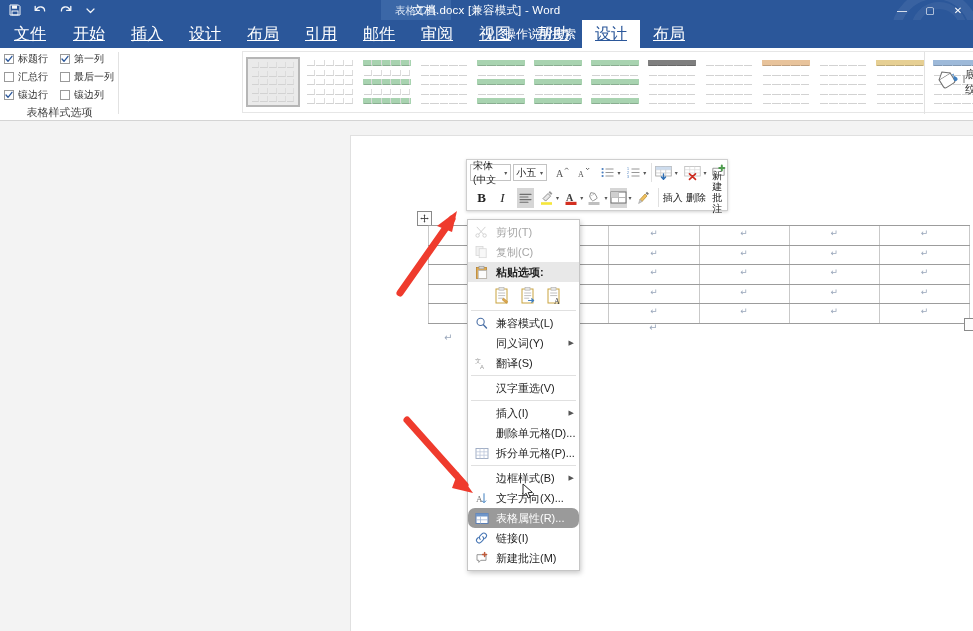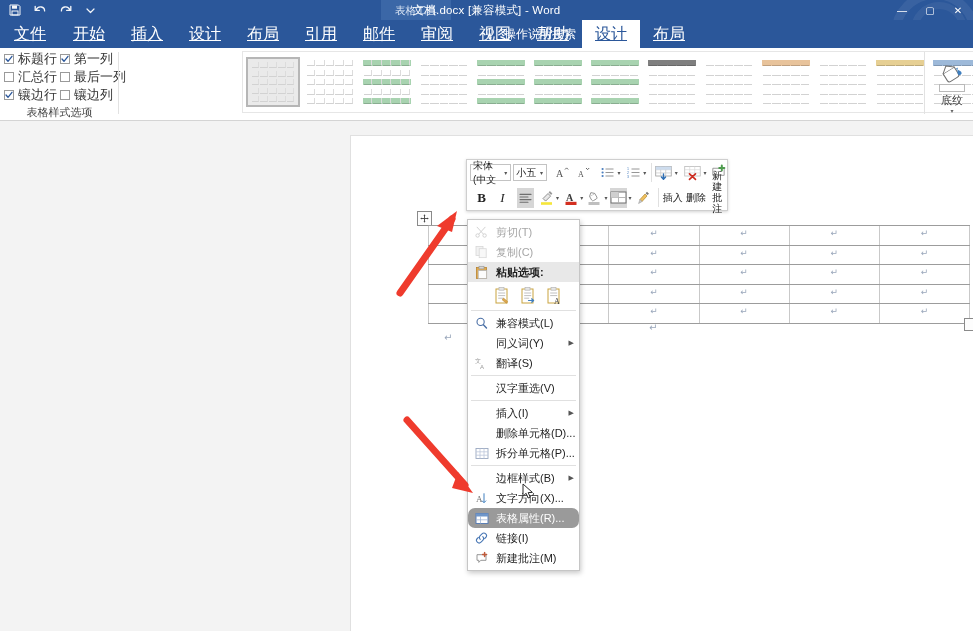--- a/index.html
+++ b/index.html
@@ -47,35 +47,35 @@
   .grp-label{position:absolute;bottom:1px;width:100%;text-align:center;font-size:11px;color:#444;}
   .grp-sep{position:absolute;top:4px;width:1px;height:62px;background:#e2e2e2;}
 
   
   .opts{position:absolute;left:4px;top:2px;width:112px;}
   .opt-row{display:flex;height:18px;align-items:center;}
   .opt{display:flex;align-items:center;gap:4px;width:56px;font-size:11px;color:#333;}
   .cb{width:10px;height:10px;border:1px solid #9a9a9a;background:#fff;box-sizing:border-box;
       display:flex;align-items:center;justify-content:center;flex:0 0 auto;}
   .cb svg{display:block;}
-  .opt-txt{white-space:nowrap;font-size:13px;}
+  .opt-txt{white-space:nowrap;font-size:10px;}
 
   
   .gallery{position:absolute;left:123px;top:3px;width:792px;height:62px;
            border:1px solid #e6e6e6;background:#fff;box-sizing:border-box;overflow:hidden;}
   .gal-items{position:absolute;left:0;top:0;height:60px;display:flex;align-items:center;gap:3px;padding-left:3px;}
   .thumb{width:54px;height:50px;box-sizing:border-box;background:#fff;position:relative;padding:3px;}
   .thumb.sel{border:2px solid #b6b6b6;background:#eaeaea;}
   .tgrid{width:100%;height:100%;display:flex;flex-direction:column;justify-content:space-between;}
   .trow{height:6px;display:flex;justify-content:space-between;align-items:stretch;}
   .tcell{flex:1;margin:0 .5px;}
 
   
   .shade-grp{position:absolute;left:930px;top:0;width:43px;height:73px;}
-  .shade-btn{position:absolute;left:3px;top:14px;width:38px;height:56px;display:flex;flex-direction:column;
+  .shade-btn{position:absolute;left:3px;top:5px;width:38px;height:56px;display:flex;flex-direction:row;
              align-items:center;justify-content:flex-start;}
   .shade-ico{width:30px;height:26px;position:relative;}
   .shade-lbl{font-size:11px;color:#333;margin-top:1px;}
   .shade-car{font-size:6px;color:#666;line-height:6px;}
 
   
   .workspace{position:absolute;left:0;top:121px;width:973px;height:510px;background:#f3f3f3;}
   .page{position:absolute;left:351px;top:15px;width:622px;height:495px;background:#ffffff;
         box-shadow:0 0 0 1px #e0e0e0;}
 

